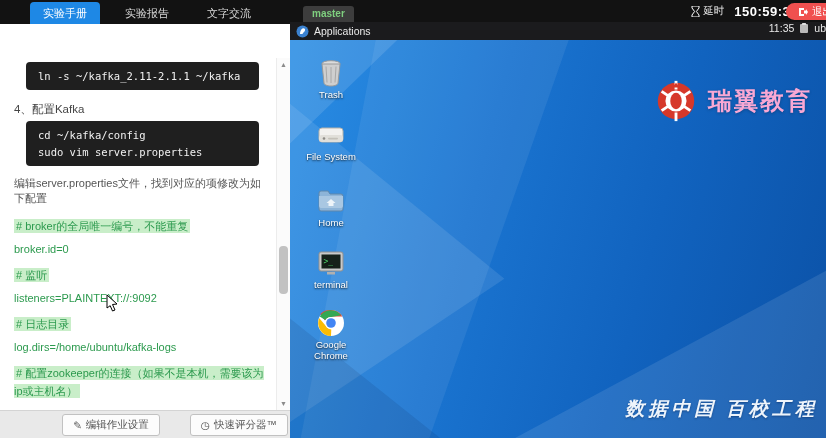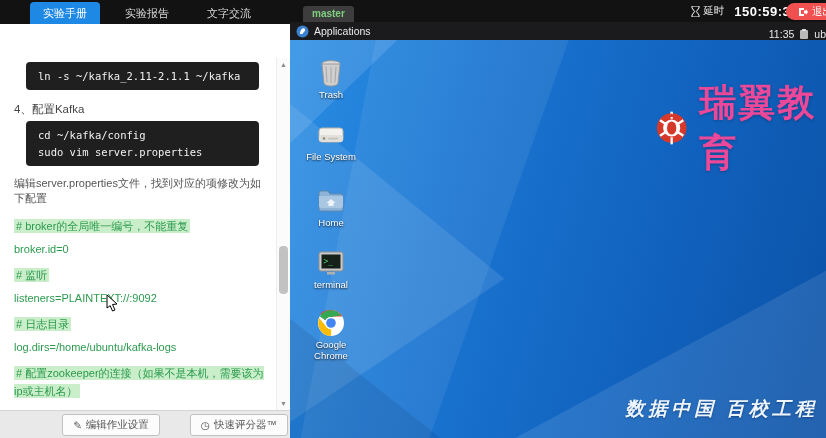--- a/index.html
+++ b/index.html
@@ -39,37 +39,37 @@
   .scroll-down{bottom:3px;}
   .scroll-thumb{position:absolute;left:2px;width:9px;top:188px;height:48px;background:#c2c2c2;border-radius:4px;}
   
   .manual-footer{position:absolute;left:0;bottom:0;width:290px;height:27px;background:#e9e9e9;border-top:1px solid #d4d4d4;}
   .footer-btn{position:absolute;top:3px;height:20px;display:flex;align-items:center;gap:4px;
     background:#fcfcfc;border:1px solid #c1c1c1;border-radius:3px;font-size:10.5px;color:#555;padding:0 10px;cursor:default;white-space:nowrap;}
   .btn-edit{left:62px;}
   .btn-grader{right:2px;}
   
   .desktop{position:absolute;left:290px;top:22px;width:536px;height:416px;overflow:hidden;}
-  .dpanel{position:absolute;left:0;top:0;width:100%;height:18px;background:#1b1b1d;display:flex;align-items:flex-end;
+  .dpanel{position:absolute;left:0;top:0;width:100%;height:18px;background:#1b1b1d;display:flex;align-items:flex-start;
     color:#e9e9e9;font-size:10.5px;z-index:4;}
   .dpanel .menu{display:flex;align-items:center;gap:5px;padding:0 6px;height:100%;}
   .dpanel .right{margin-left:auto;display:flex;align-items:center;gap:5px;padding-right:0;}
   .wallpaper{position:absolute;left:0;top:18px;width:100%;height:398px;
     background:linear-gradient(105deg,#2a8de4 0%,#1a74d0 35%,#1163bf 65%,#0b51a6 100%);}
   .wallpaper .poly{position:absolute;inset:0;}
   .poly1{background:rgba(255,255,255,.10);clip-path:polygon(0% 16%,40% 60%,0% 96%);}
   .poly2{background:rgba(255,255,255,.07);clip-path:polygon(16% 0%,52% 0%,26% 100%,2% 100%);}
   .poly3{background:rgba(255,255,255,.10);clip-path:polygon(42% 100%,100% 58%,100% 100%);}
   .poly4{background:rgba(255,255,255,.12);clip-path:polygon(0 0,20% 0,0 26%);}
   .poly5{background:rgba(6,20,60,.10);clip-path:polygon(0 70%,28% 100%,0 100%);}
   .dicon{position:absolute;left:16px;width:50px;text-align:center;color:#fff;font-size:9.5px;line-height:1.15;
     text-shadow:0 1px 2px rgba(0,0,0,.85);cursor:default;z-index:3;}
   .dicon svg{display:block;margin:0 auto 2px;}
   .logo{position:absolute;left:363px;top:56px;display:flex;align-items:center;gap:9px;z-index:3;}
-  .logo-text{color:#ec4899;font-size:37px;font-weight:bold;letter-spacing:2px;text-shadow:0 1px 3px rgba(0,0,0,.25);}
+  .logo-text{color:#f9a8d4;font-size:24px;font-weight:bold;letter-spacing:2px;text-shadow:0 1px 3px rgba(0,0,0,.25);}
   .slogan{position:absolute;right:8px;bottom:16px;color:#eef4fb;font-family:"Liberation Serif","DejaVu Serif",serif;
     font-style:italic;font-weight:bold;font-size:19px;letter-spacing:4px;text-shadow:0 1px 2px rgba(0,30,80,.45);z-index:3;}
   
   .cursor{position:absolute;left:106px;top:294px;z-index:60;pointer-events:none;}
 </style>
 </head>
 <body>
 
 <div class="topbar">
   <div class="tabs" id="tabs">

